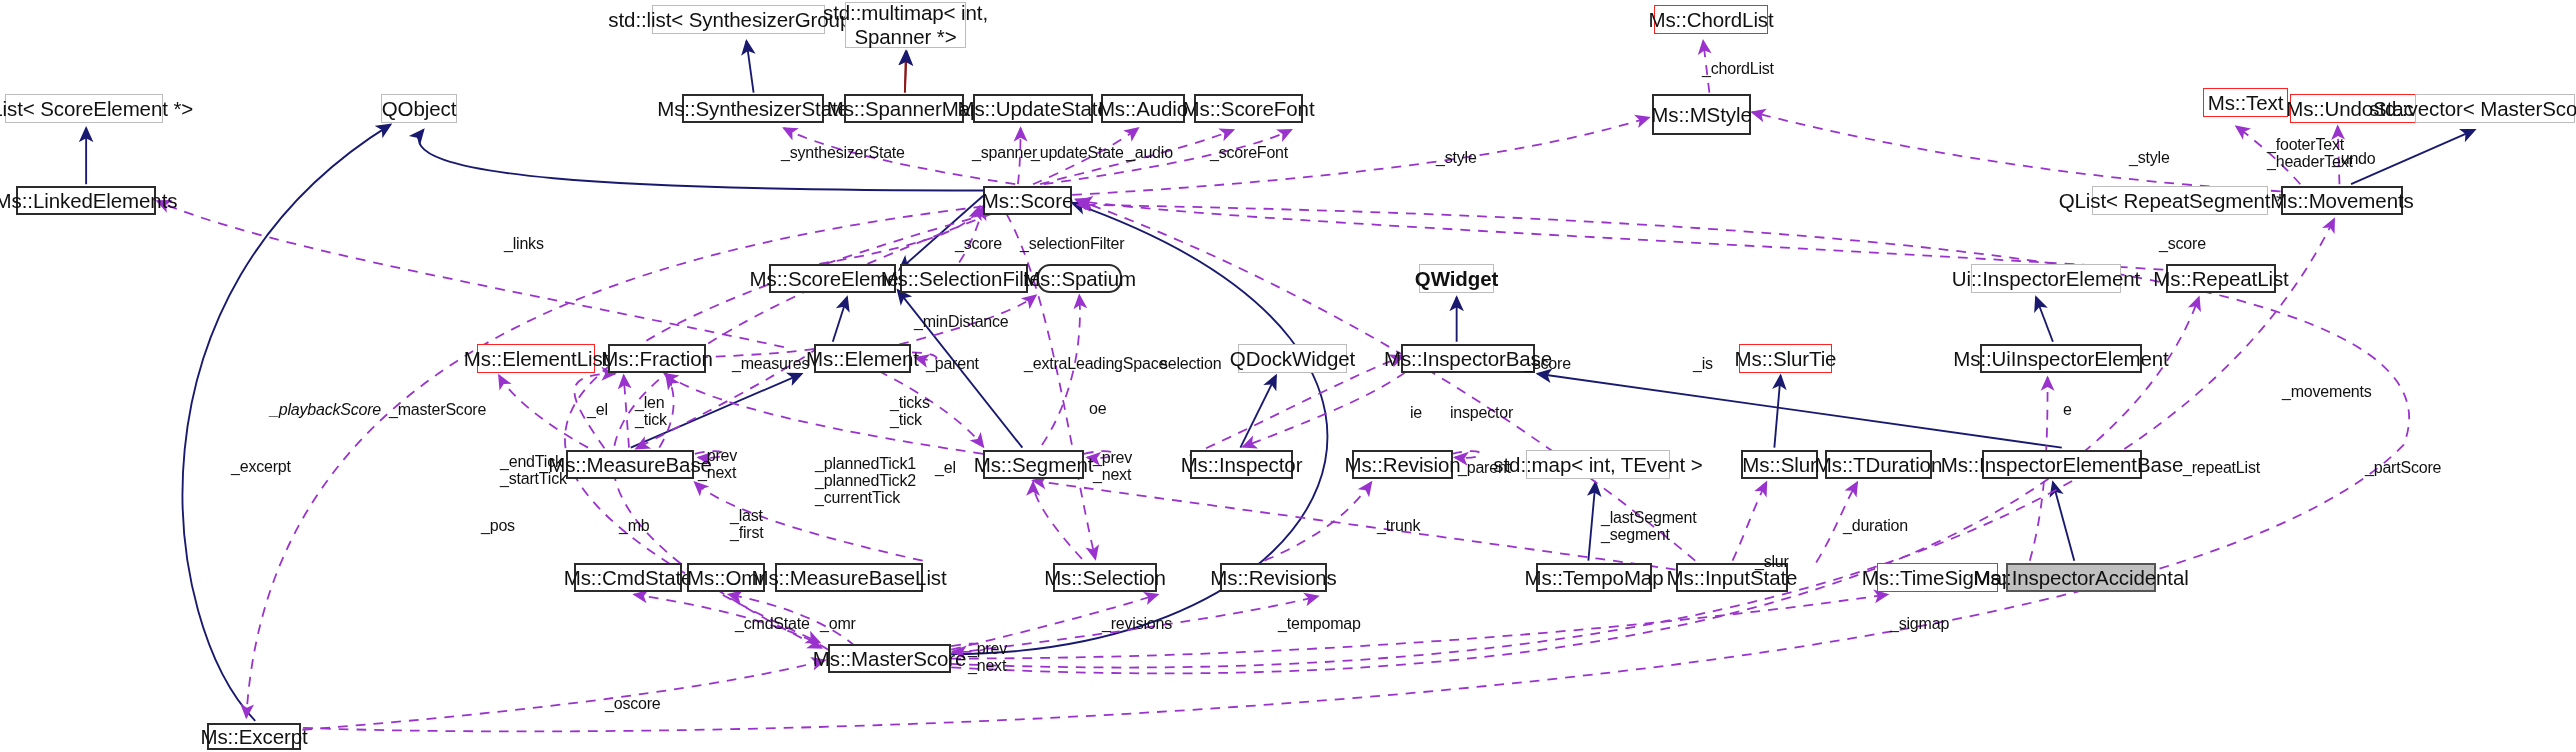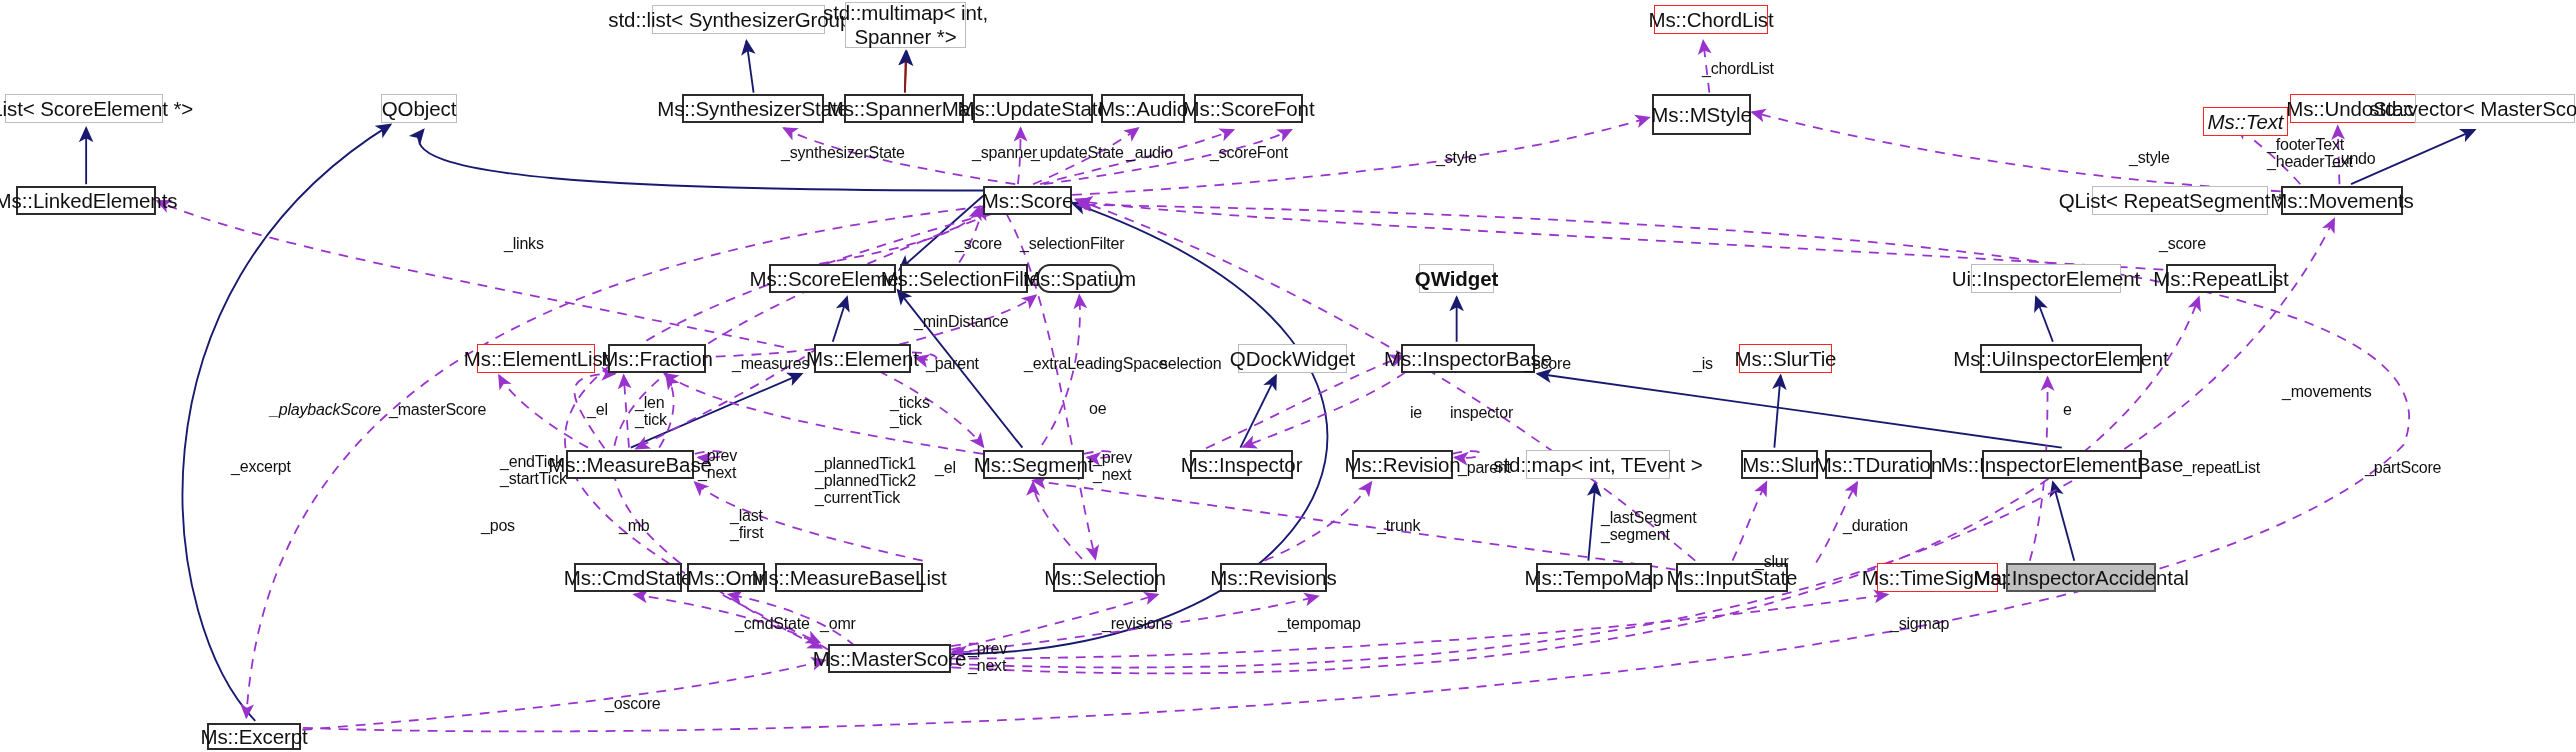--- a/index.html
+++ b/index.html
@@ -171,21 +171,21 @@
     </g>
   </svg>
 
   <div id="node-layer">
       <div class="node plain" style="left: 5.3px; top: 94px; width: 158px; height: 28.5px;">QList&lt; ScoreElement *&gt;</div>
       <div class="node plain" style="left: 381px; top: 94px; width: 76px; height: 28.5px;">QObject</div>
       <div class="node plain" style="left: 652px; top: 5.3px; width: 173px; height: 28.5px;">std::list&lt; SynthesizerGroup &gt;</div>
       <div class="node plain" style="left: 845px; top: 1.8px; width: 121px; height: 46px;">std::multimap&lt; int,
 Spanner *&gt;</div>
       <div class="node redborder" style="left: 1654px; top: 5.3px; width: 114px; height: 28.5px;">Ms::ChordList</div>
-      <div class="node redborder" style="left: 2203px; top: 107px; width: 85px; height: 28.5px; font-style: italic;">Ms::Text</div>
+      <div class="node redborder" style="left: 2203px; top: 88px; width: 85px; height: 28.5px;">Ms::Text</div>
       <div class="node redborder" style="left: 2290px; top: 94px; width: 130px; height: 28.5px;">Ms::UndoStack</div>
       <div class="node plain" style="left: 2415px; top: 94px; width: 160px; height: 28.5px;">std::vector&lt; MasterScore *&gt;</div>
       <div class="node thick" style="left: 682px; top: 94px; width: 142px; height: 28.5px;">Ms::SynthesizerState</div>
       <div class="node thick" style="left: 844px; top: 94px; width: 120px; height: 28.5px;">Ms::SpannerMap</div>
       <div class="node thick" style="left: 973px; top: 94px; width: 120px; height: 28.5px;">Ms::UpdateState</div>
       <div class="node thick" style="left: 1101px; top: 94px; width: 84px; height: 28.5px;">Ms::Audio</div>
       <div class="node thick" style="left: 1194px; top: 94px; width: 109px; height: 28.5px;">Ms::ScoreFont</div>
       <div class="node thick" style="left: 1652px; top: 94px; width: 99px; height: 41px;">Ms::MStyle</div>
       <div class="node plain" style="left: 2092px; top: 186px; width: 176px; height: 28.5px;">QList&lt; RepeatSegment * &gt;</div>
       <div class="node thick" style="left: 2281px; top: 186px; width: 122px; height: 28.5px;">Ms::Movements</div>

